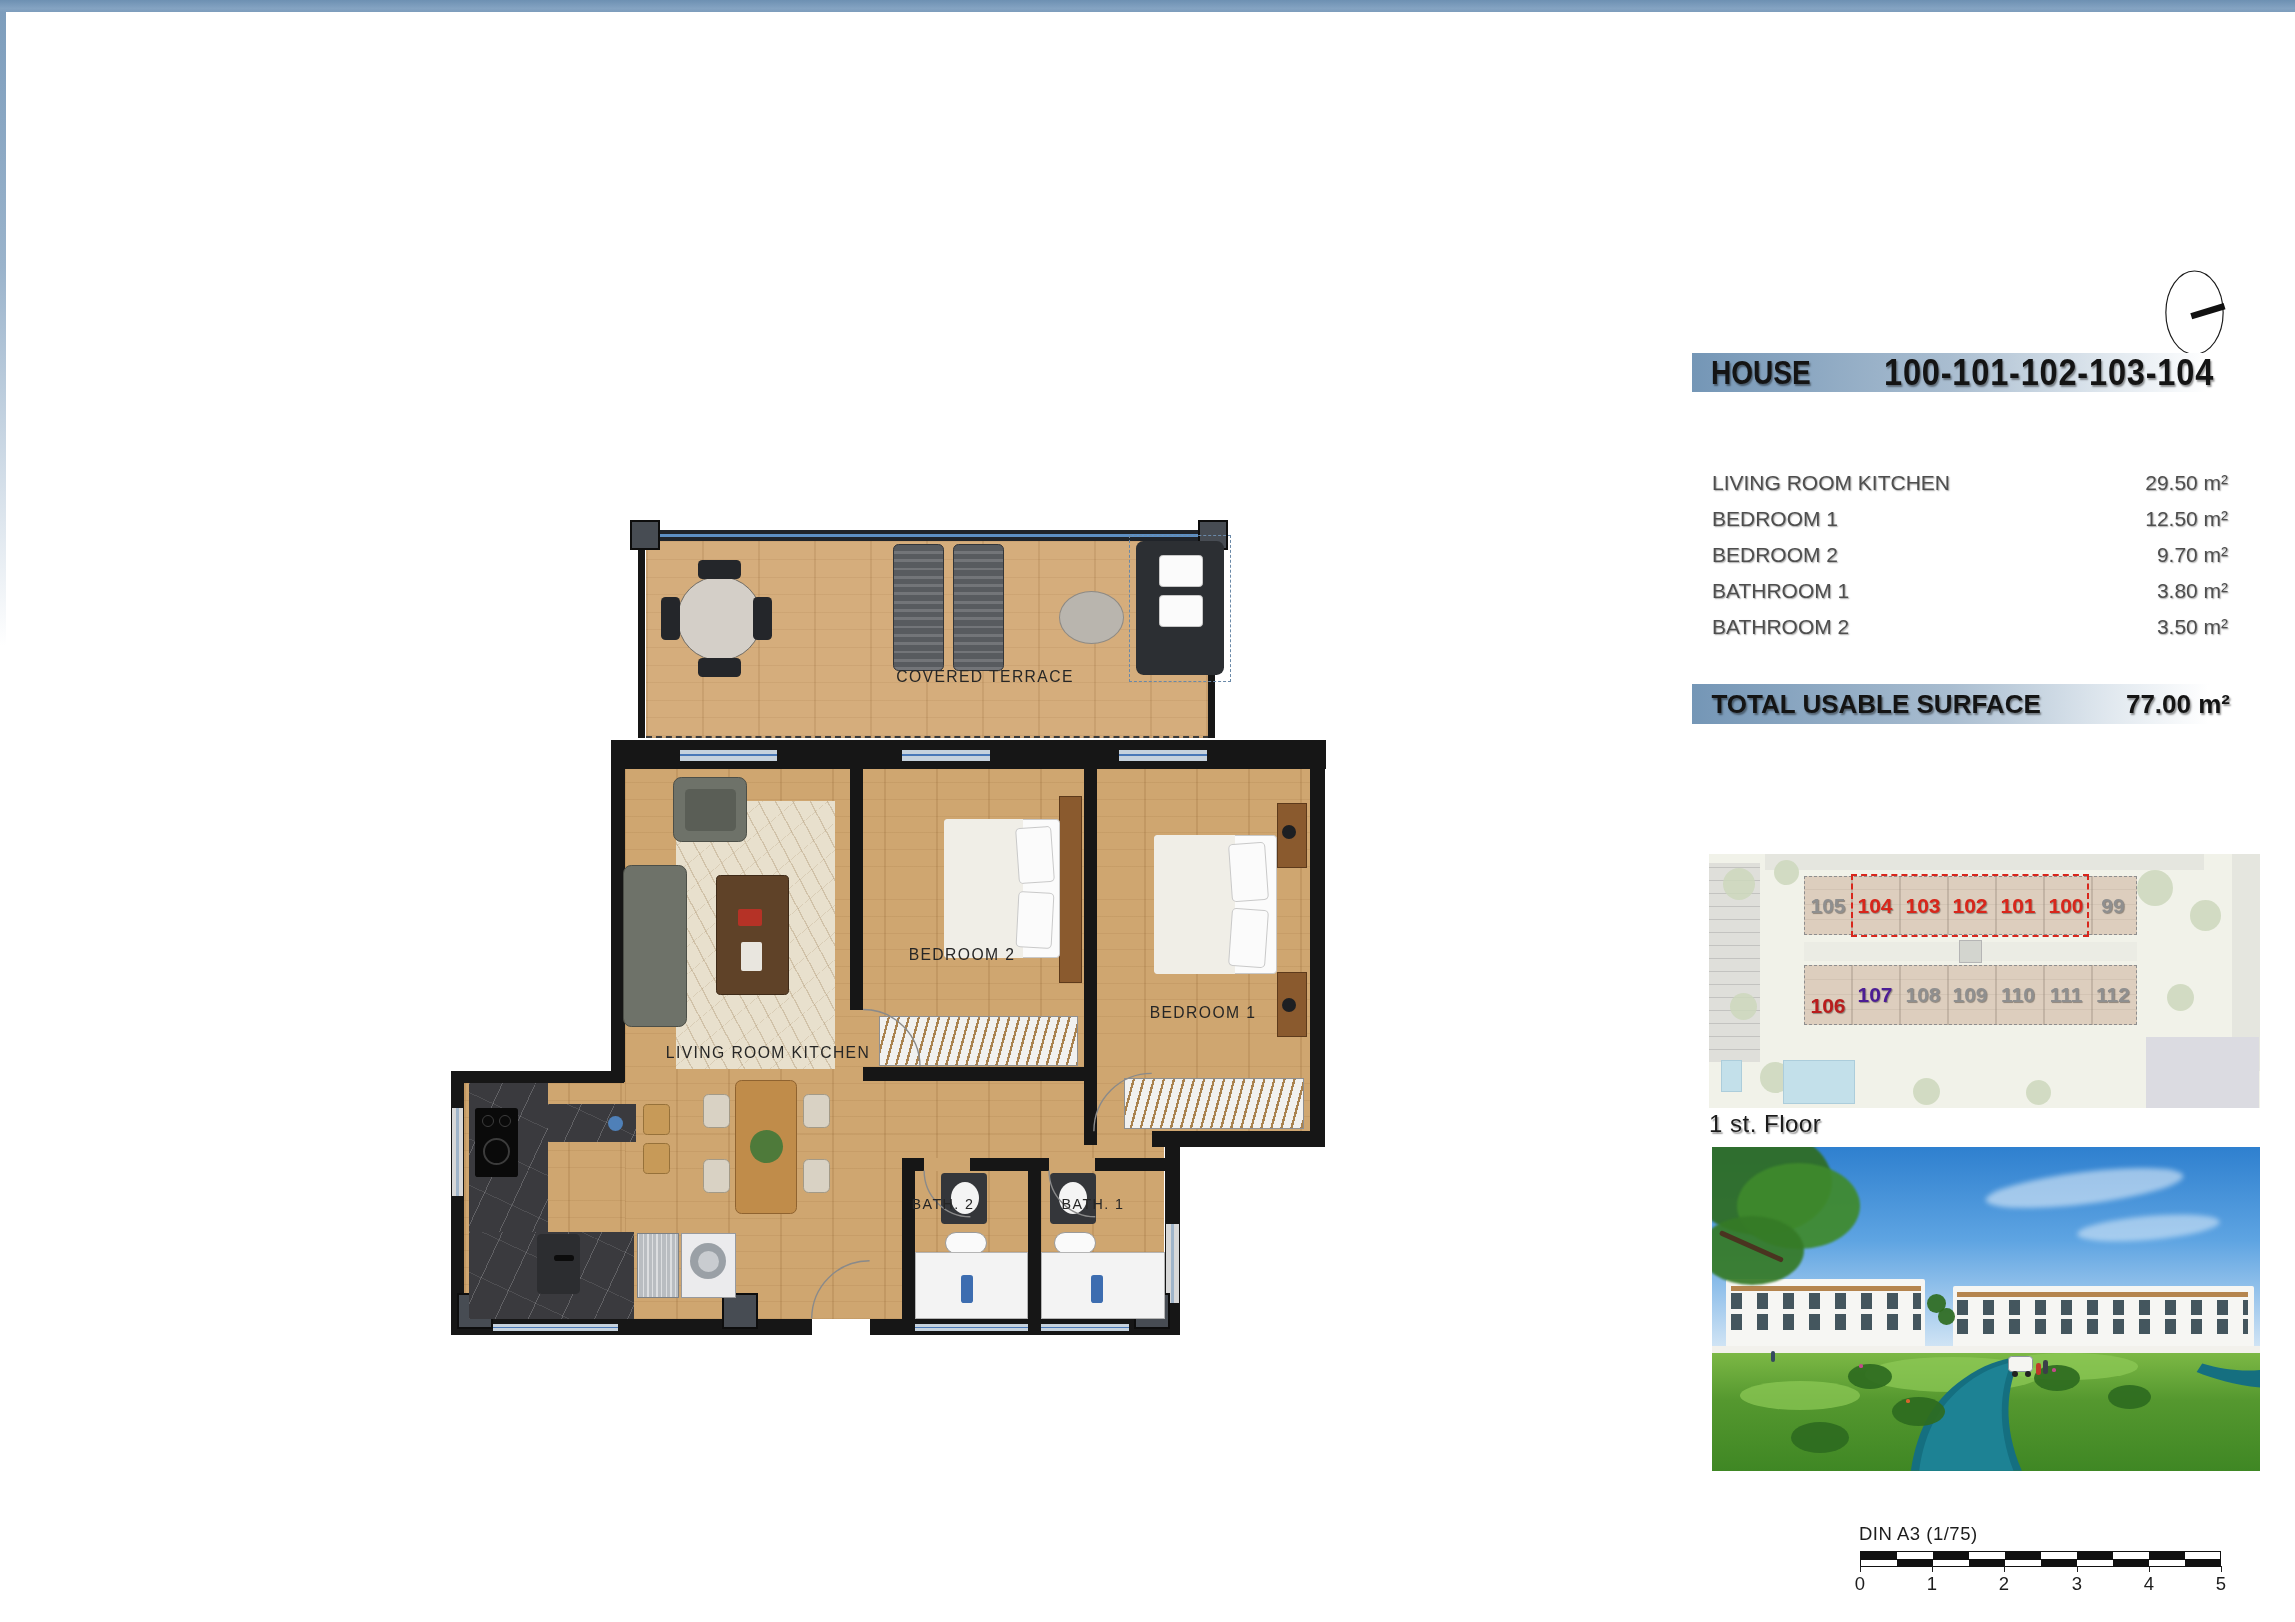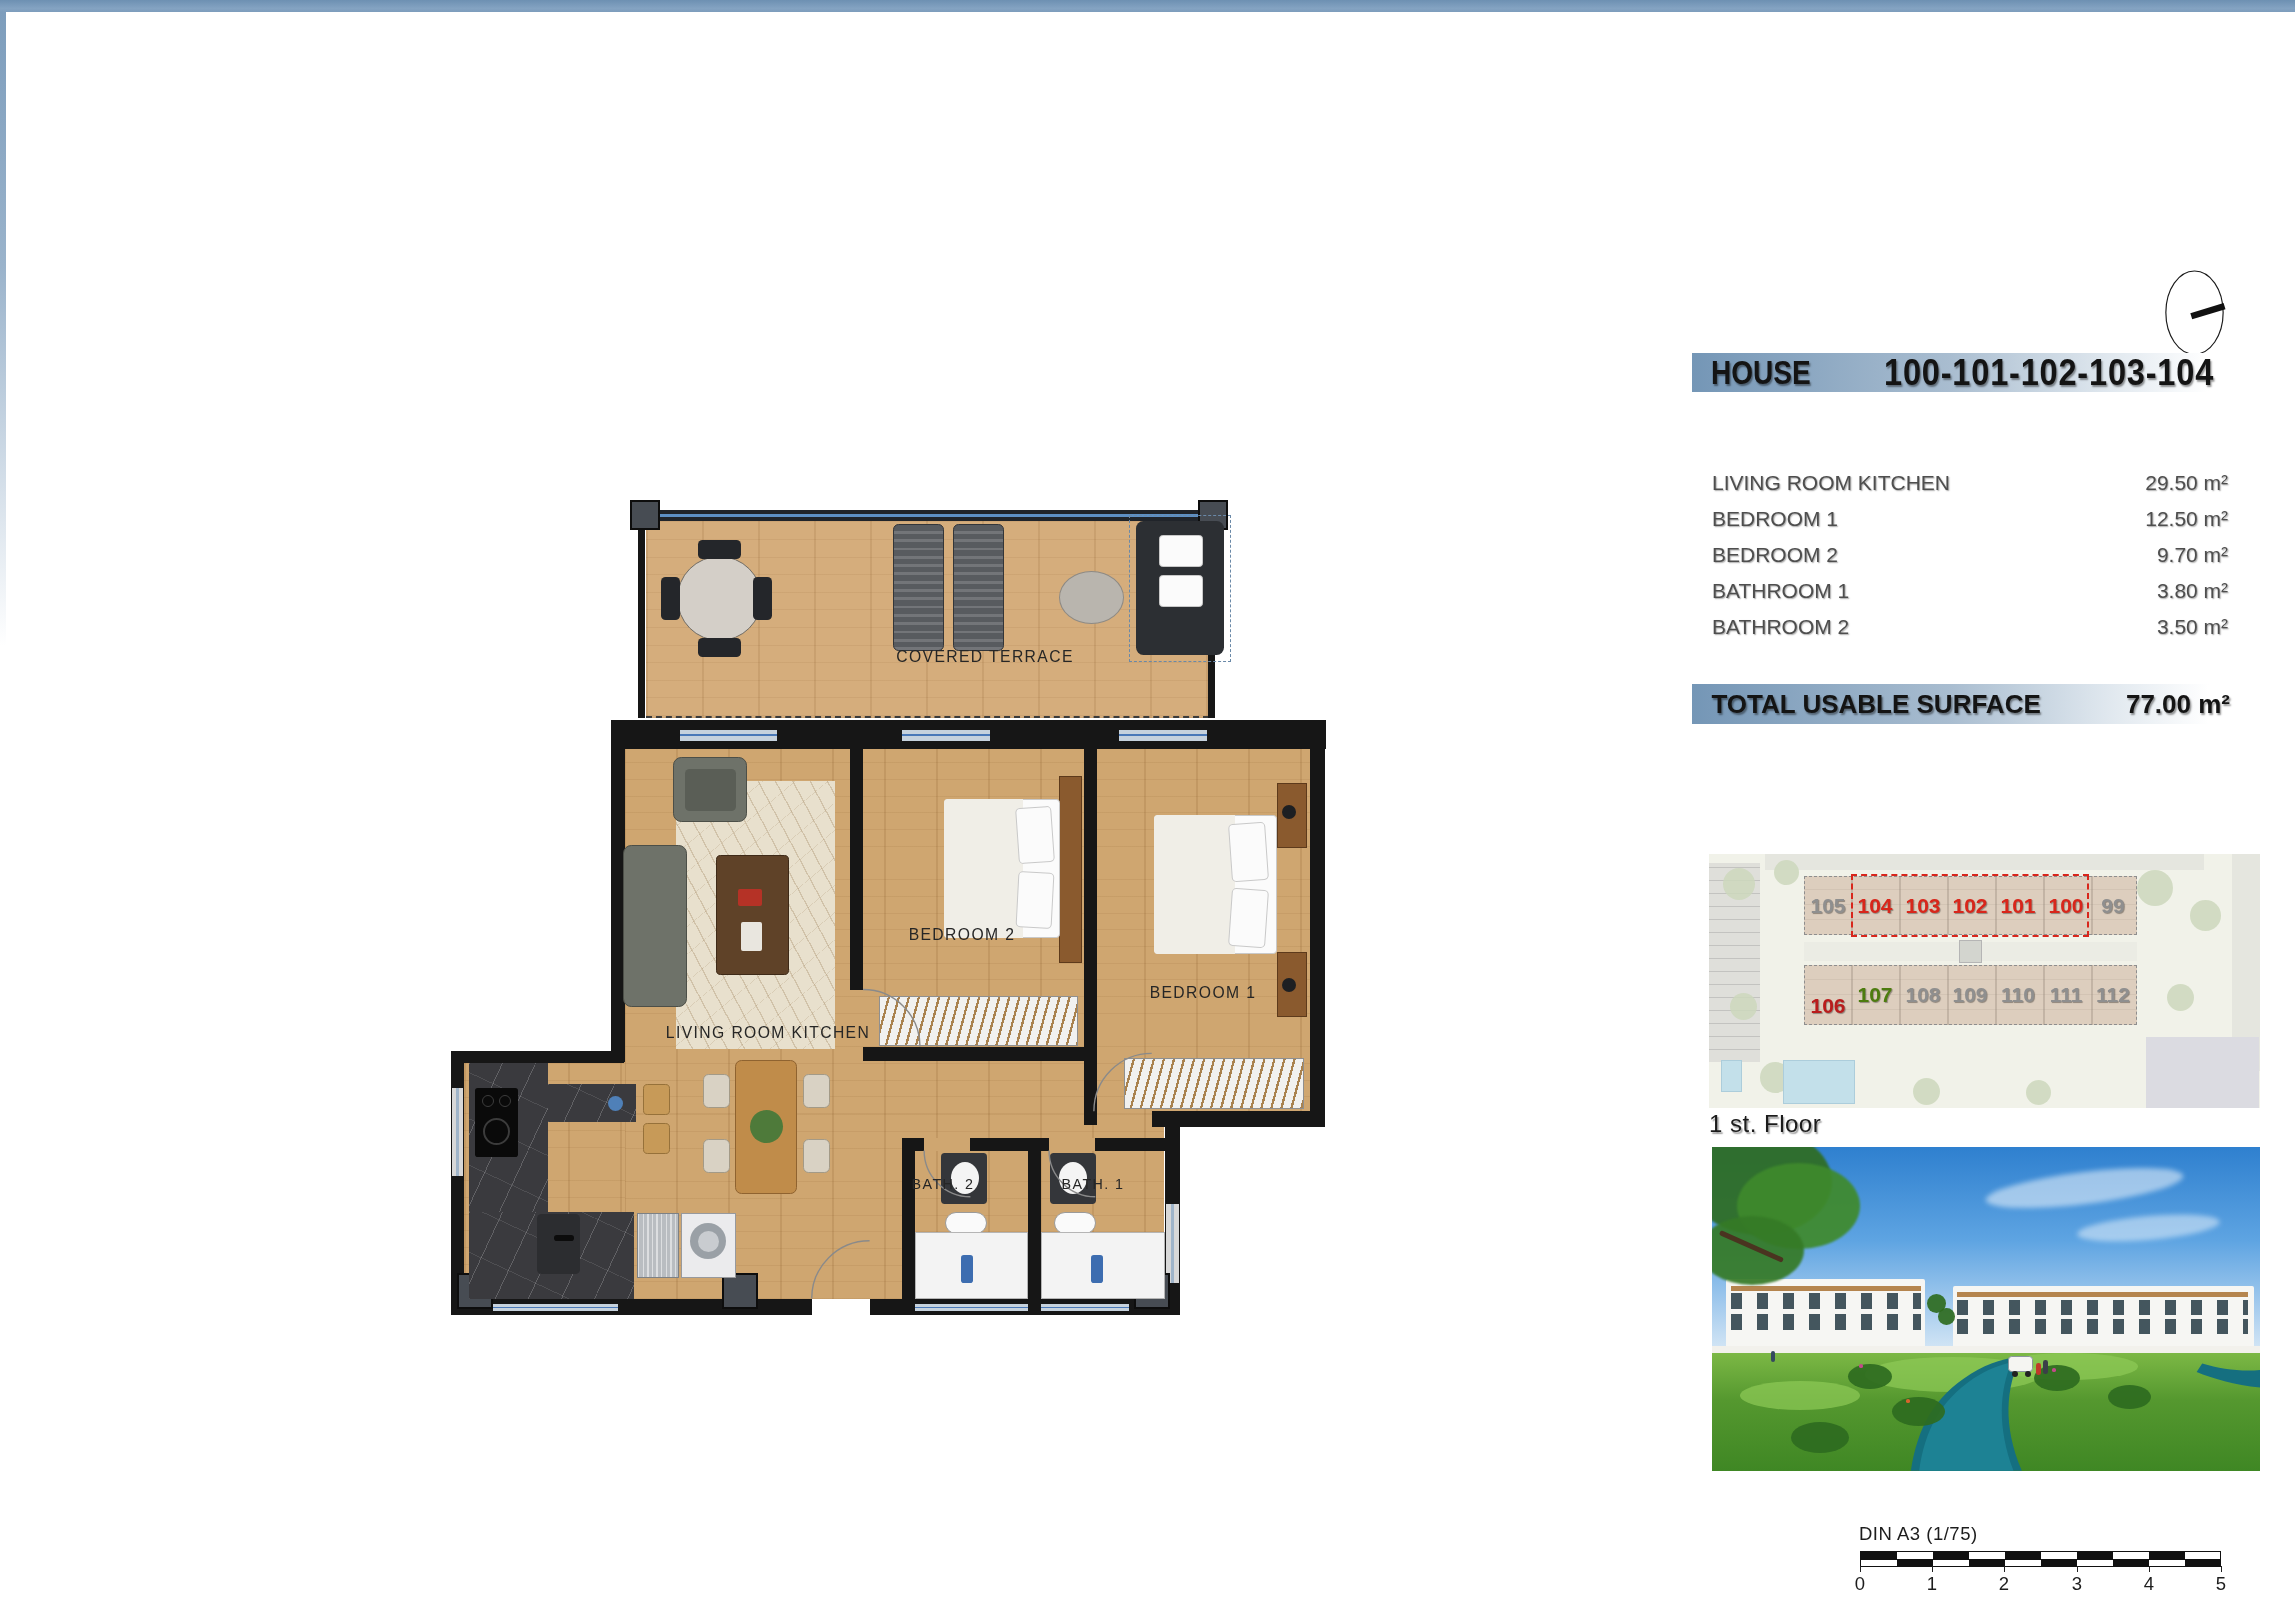--- a/index.html
+++ b/index.html
@@ -39,21 +39,21 @@
   .room-row{position:relative;height:36px;}
   .room-row span{position:absolute;line-height:36px;font-size:21px;color:#4e4e4e;white-space:nowrap;
       text-shadow:0.9px 1.4px 1.4px rgba(0,0,0,.35);}
   .room-name{left:0;}
   .room-area{right:0.9px;}
 
   
   .compass{left:2158px;top:267px;}
 
   
-  .plan{left:444px;top:496px;width:902px;height:828px;}
+  .plan{left:444px;top:516px;width:902px;height:828px;}
   .plan *{position:absolute;}
   .wood{background:#cfa670;
      background-image:repeating-linear-gradient(90deg,rgba(115,68,20,.14) 0 1.9px,transparent 1.9px 52px),
                       repeating-linear-gradient(0deg,rgba(115,68,20,.09) 0 0.9px,transparent 0.9px 16.7px);}
   .wood-light{background:#d5ad7c;
      background-image:repeating-linear-gradient(90deg,rgba(115,68,20,.12) 0 1.9px,transparent 1.9px 56px),
                       repeating-linear-gradient(0deg,rgba(115,68,20,.08) 0 0.9px,transparent 0.9px 17.6px);}
   .wall{background:#161616;}
   .pillar{background:#474c53;border:2.3px solid #0d0d0d;box-sizing:border-box;}
   .glasswall{background:linear-gradient(180deg,#20242a 0 35%,#5d8fc4 35% 60%,#20242a 60% 100%);}
@@ -316,21 +316,21 @@
         <span class="unit-num" style="left: 119px; top: 52px; color: rgb(143, 143, 143);">105</span>
         <span class="unit-num" style="left: 166px; top: 52px; color: rgb(216, 38, 27);">104</span>
         <span class="unit-num" style="left: 214px; top: 52px; color: rgb(216, 38, 27);">103</span>
         <span class="unit-num" style="left: 261px; top: 52px; color: rgb(216, 38, 27);">102</span>
         <span class="unit-num" style="left: 309px; top: 52px; color: rgb(216, 38, 27);">101</span>
         <span class="unit-num" style="left: 357px; top: 52px; color: rgb(216, 38, 27);">100</span>
         <span class="unit-num" style="left: 404px; top: 52px; color: rgb(143, 143, 143);">99</span>
       </div>
     <div id="site-bottom-units" style="left:0;top:0;width:100%;height:100%;">
         <span class="unit-num" style="left: 119px; top: 152px; color: #b91c1c;">106</span>
-        <span class="unit-num" style="left: 166px; top: 141px; color: #4d7c0f; text-align: right;">107</span>
+        <span class="unit-num" style="left: 166px; top: 141px; color: #4c1d95; text-align: right;">107</span>
         <span class="unit-num" style="left: 214px; top: 141px; color: rgb(143, 143, 143);">108</span>
         <span class="unit-num" style="left: 261px; top: 141px; color: rgb(143, 143, 143);">109</span>
         <span class="unit-num" style="left: 309px; top: 141px; color: rgb(143, 143, 143);">110</span>
         <span class="unit-num" style="left: 357px; top: 141px; color: rgb(143, 143, 143);">111</span>
         <span class="unit-num" style="left: 404px; top: 141px; color: rgb(143, 143, 143);">112</span>
       </div>
   </div>
 
   <div class="abs floor-label">1 st. Floor</div>
 

